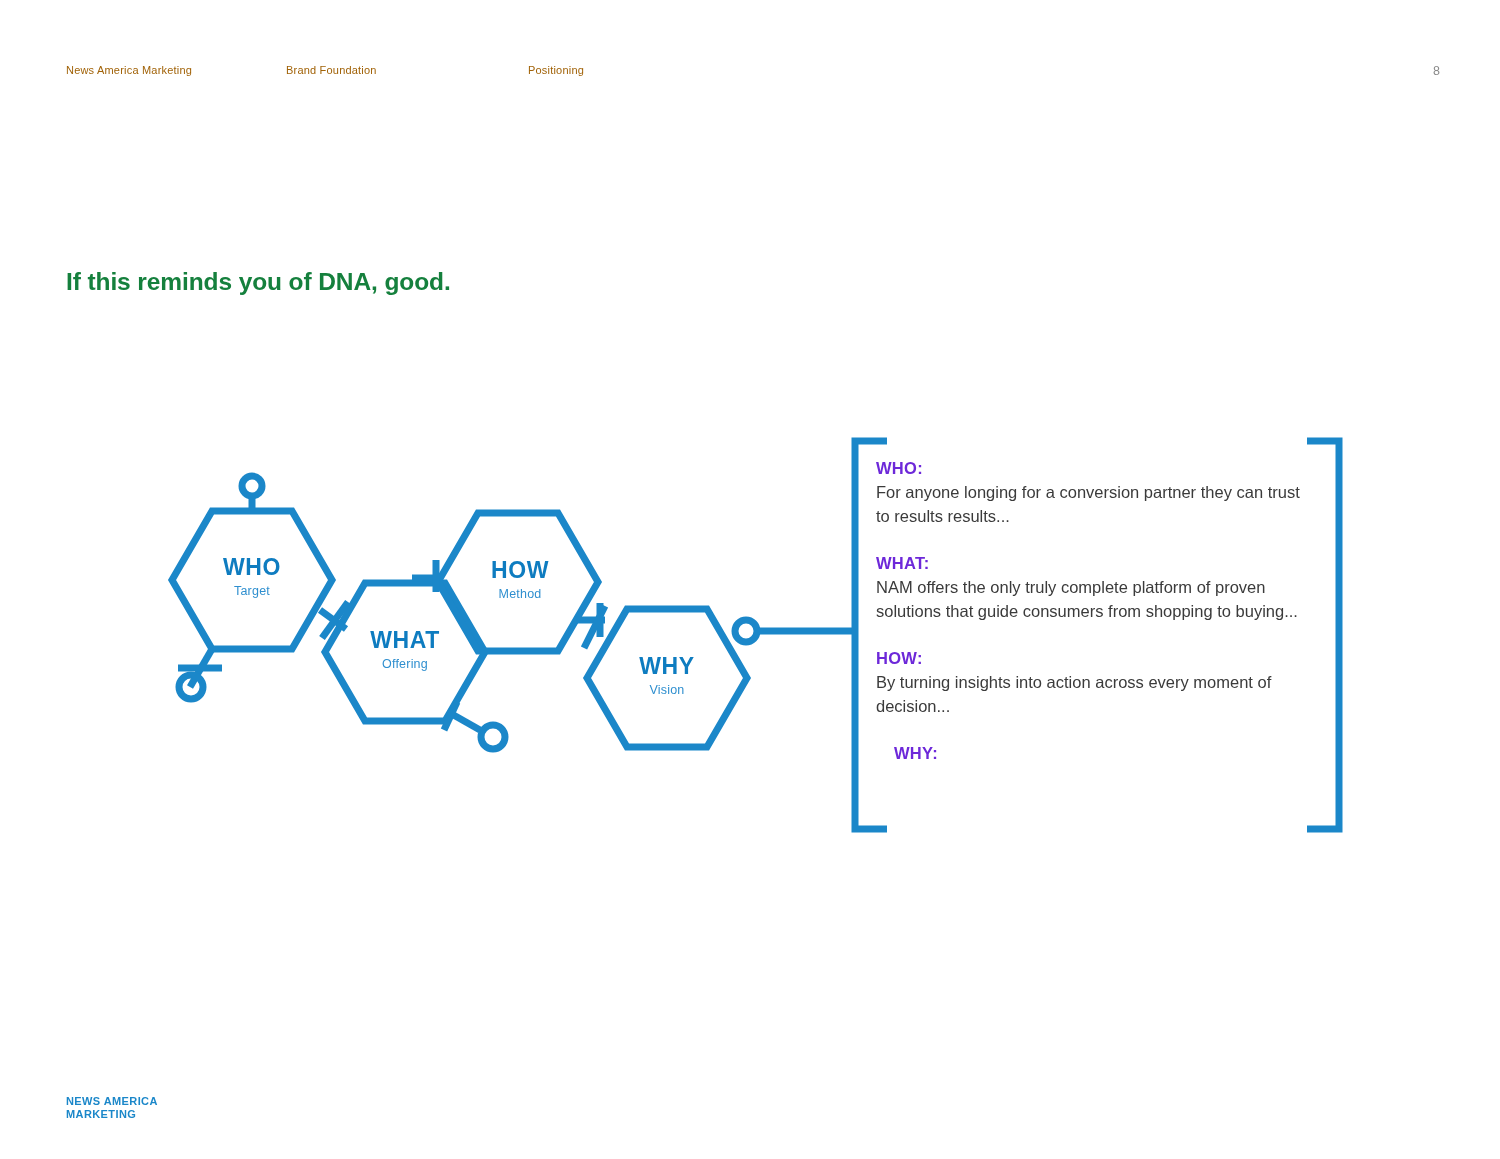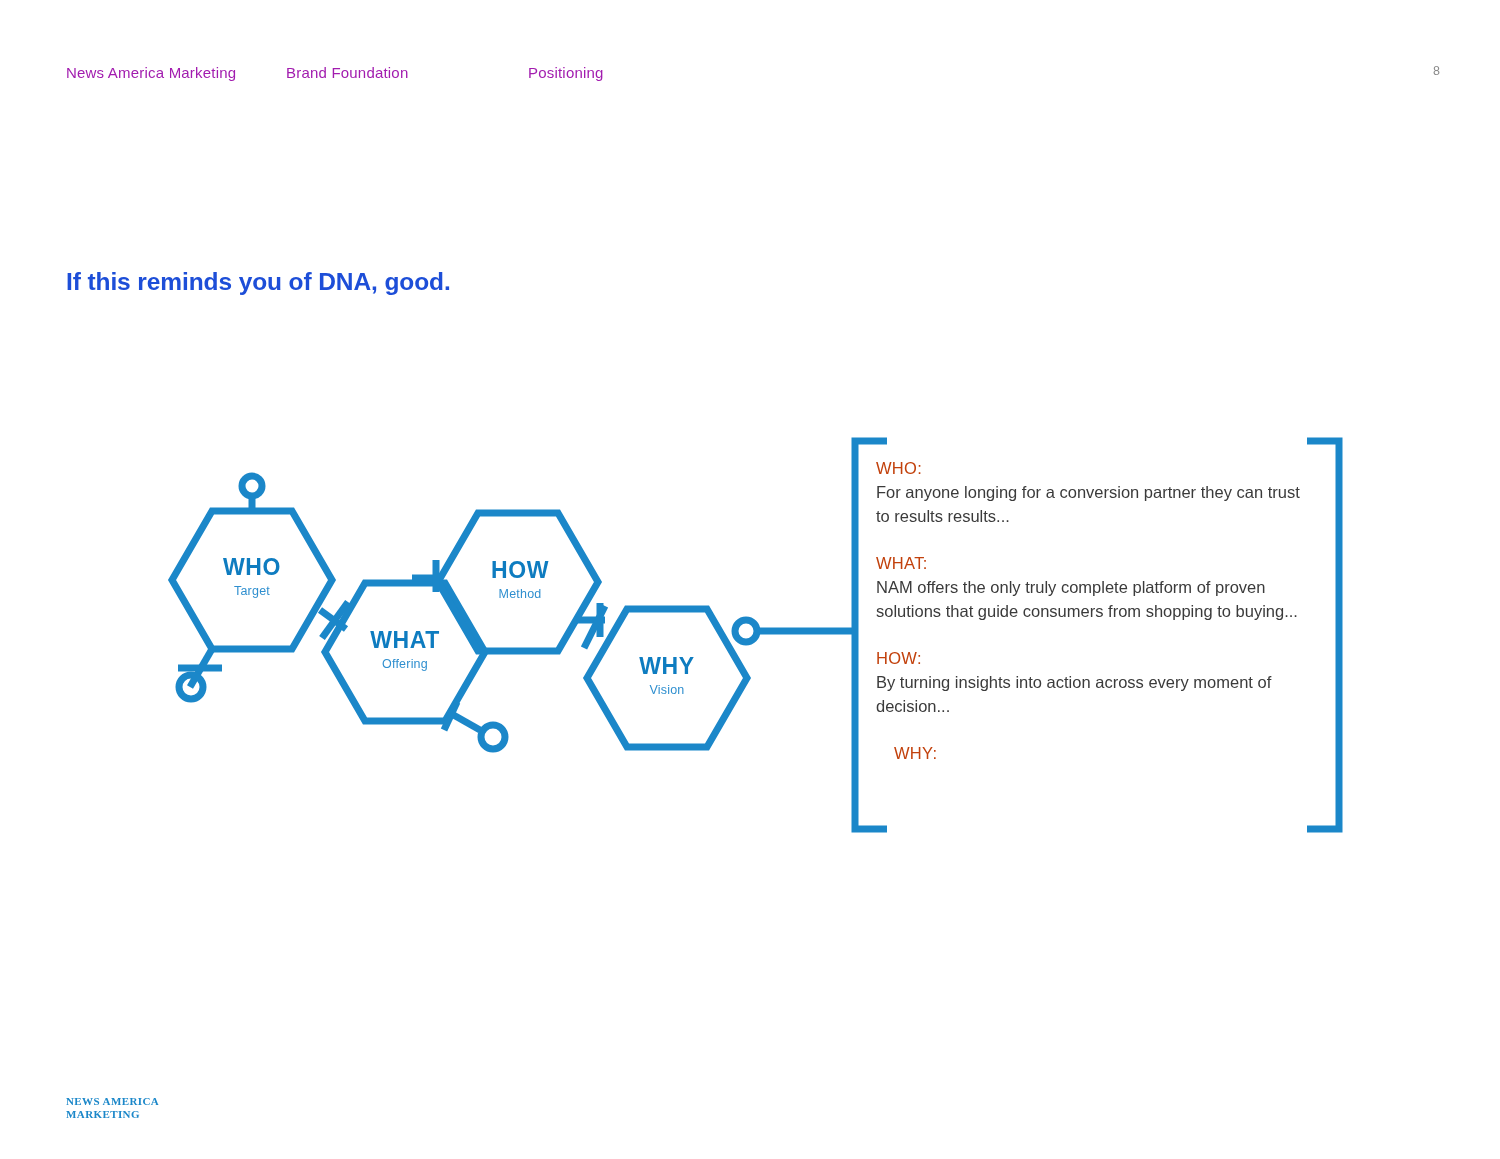--- a/index.html
+++ b/index.html
@@ -15,22 +15,22 @@
   }
 
   
   .page-header {
     position: absolute;
     top: 64px; left: 66px; right: 60px;
     height: 20px;
   }
   .hdr-item {
     position: absolute;
-    font-size: 15px;
-    color: #a21caf;
+    font-size: 11px;
+    color: #a16207;
     letter-spacing: .2px;
     white-space: nowrap;
     font-family: "Liberation Sans", sans-serif;
   }
   .hdr-1 { left: 0px; }
   .hdr-2 { left: 220px; }
   .hdr-3 { left: 462px; text-align: center; }
   .hdr-page {
     position: absolute;
     right: 0px;
@@ -39,21 +39,21 @@
   }
 
   
   .headline-block {
     position: absolute;
     top: 268px; left: 66px;
   }
   .headline {
     font-size: 24.5px;
     font-weight: bold;
-    color: #1d4ed8;
+    color: #15803d;
     letter-spacing: -0.1px;
     margin: 0 0 4px 0;
     line-height: 1.18;
   }
   .subhead {
     font-size: 19px;
     font-weight: normal;
     color: #1b8ac9;
     letter-spacing: 0px;
     margin: 0;
@@ -93,22 +93,22 @@
   }
   .panel-body {
     position: absolute;
     left: 25px; top: 20px;
     width: 450px;
   }
   .pblock { margin-bottom: 24px; }
   .pblock:last-child { margin-bottom: 0; margin-left: 18px; }
   .pblock-label {
     font-size: 16.5px;
-    font-weight: normal;
-    color: #c2410c;
+    font-weight: bold;
+    color: #6d28d9;
     letter-spacing: .3px;
     margin: 0 0 2px 0;
     line-height: 1.35;
   }
   .pblock-text {
     font-size: 16.5px;
     color: #3b3b3b;
     line-height: 1.42;
     margin: 0;
     letter-spacing: 0px;
@@ -118,21 +118,21 @@
   
   .logo {
     position: absolute;
     left: 66px; bottom: 38px;
     font-size: 11px;
     font-weight: bold;
     color: #1b87c9;
     line-height: 1.18;
     letter-spacing: .4px;
   }
-  .logo div { white-space: nowrap; font-family: Liberation Serif, serif; }
+  .logo div { white-space: nowrap; }
 </style>
 </head>
 <body>
 
 <div class="page-header">
   <span class="hdr-item hdr-1">News America Marketing</span>
   <span class="hdr-item hdr-2">Brand Foundation</span>
   <span class="hdr-item hdr-3">Positioning</span>
   <span class="hdr-page">8</span>
 </div>

